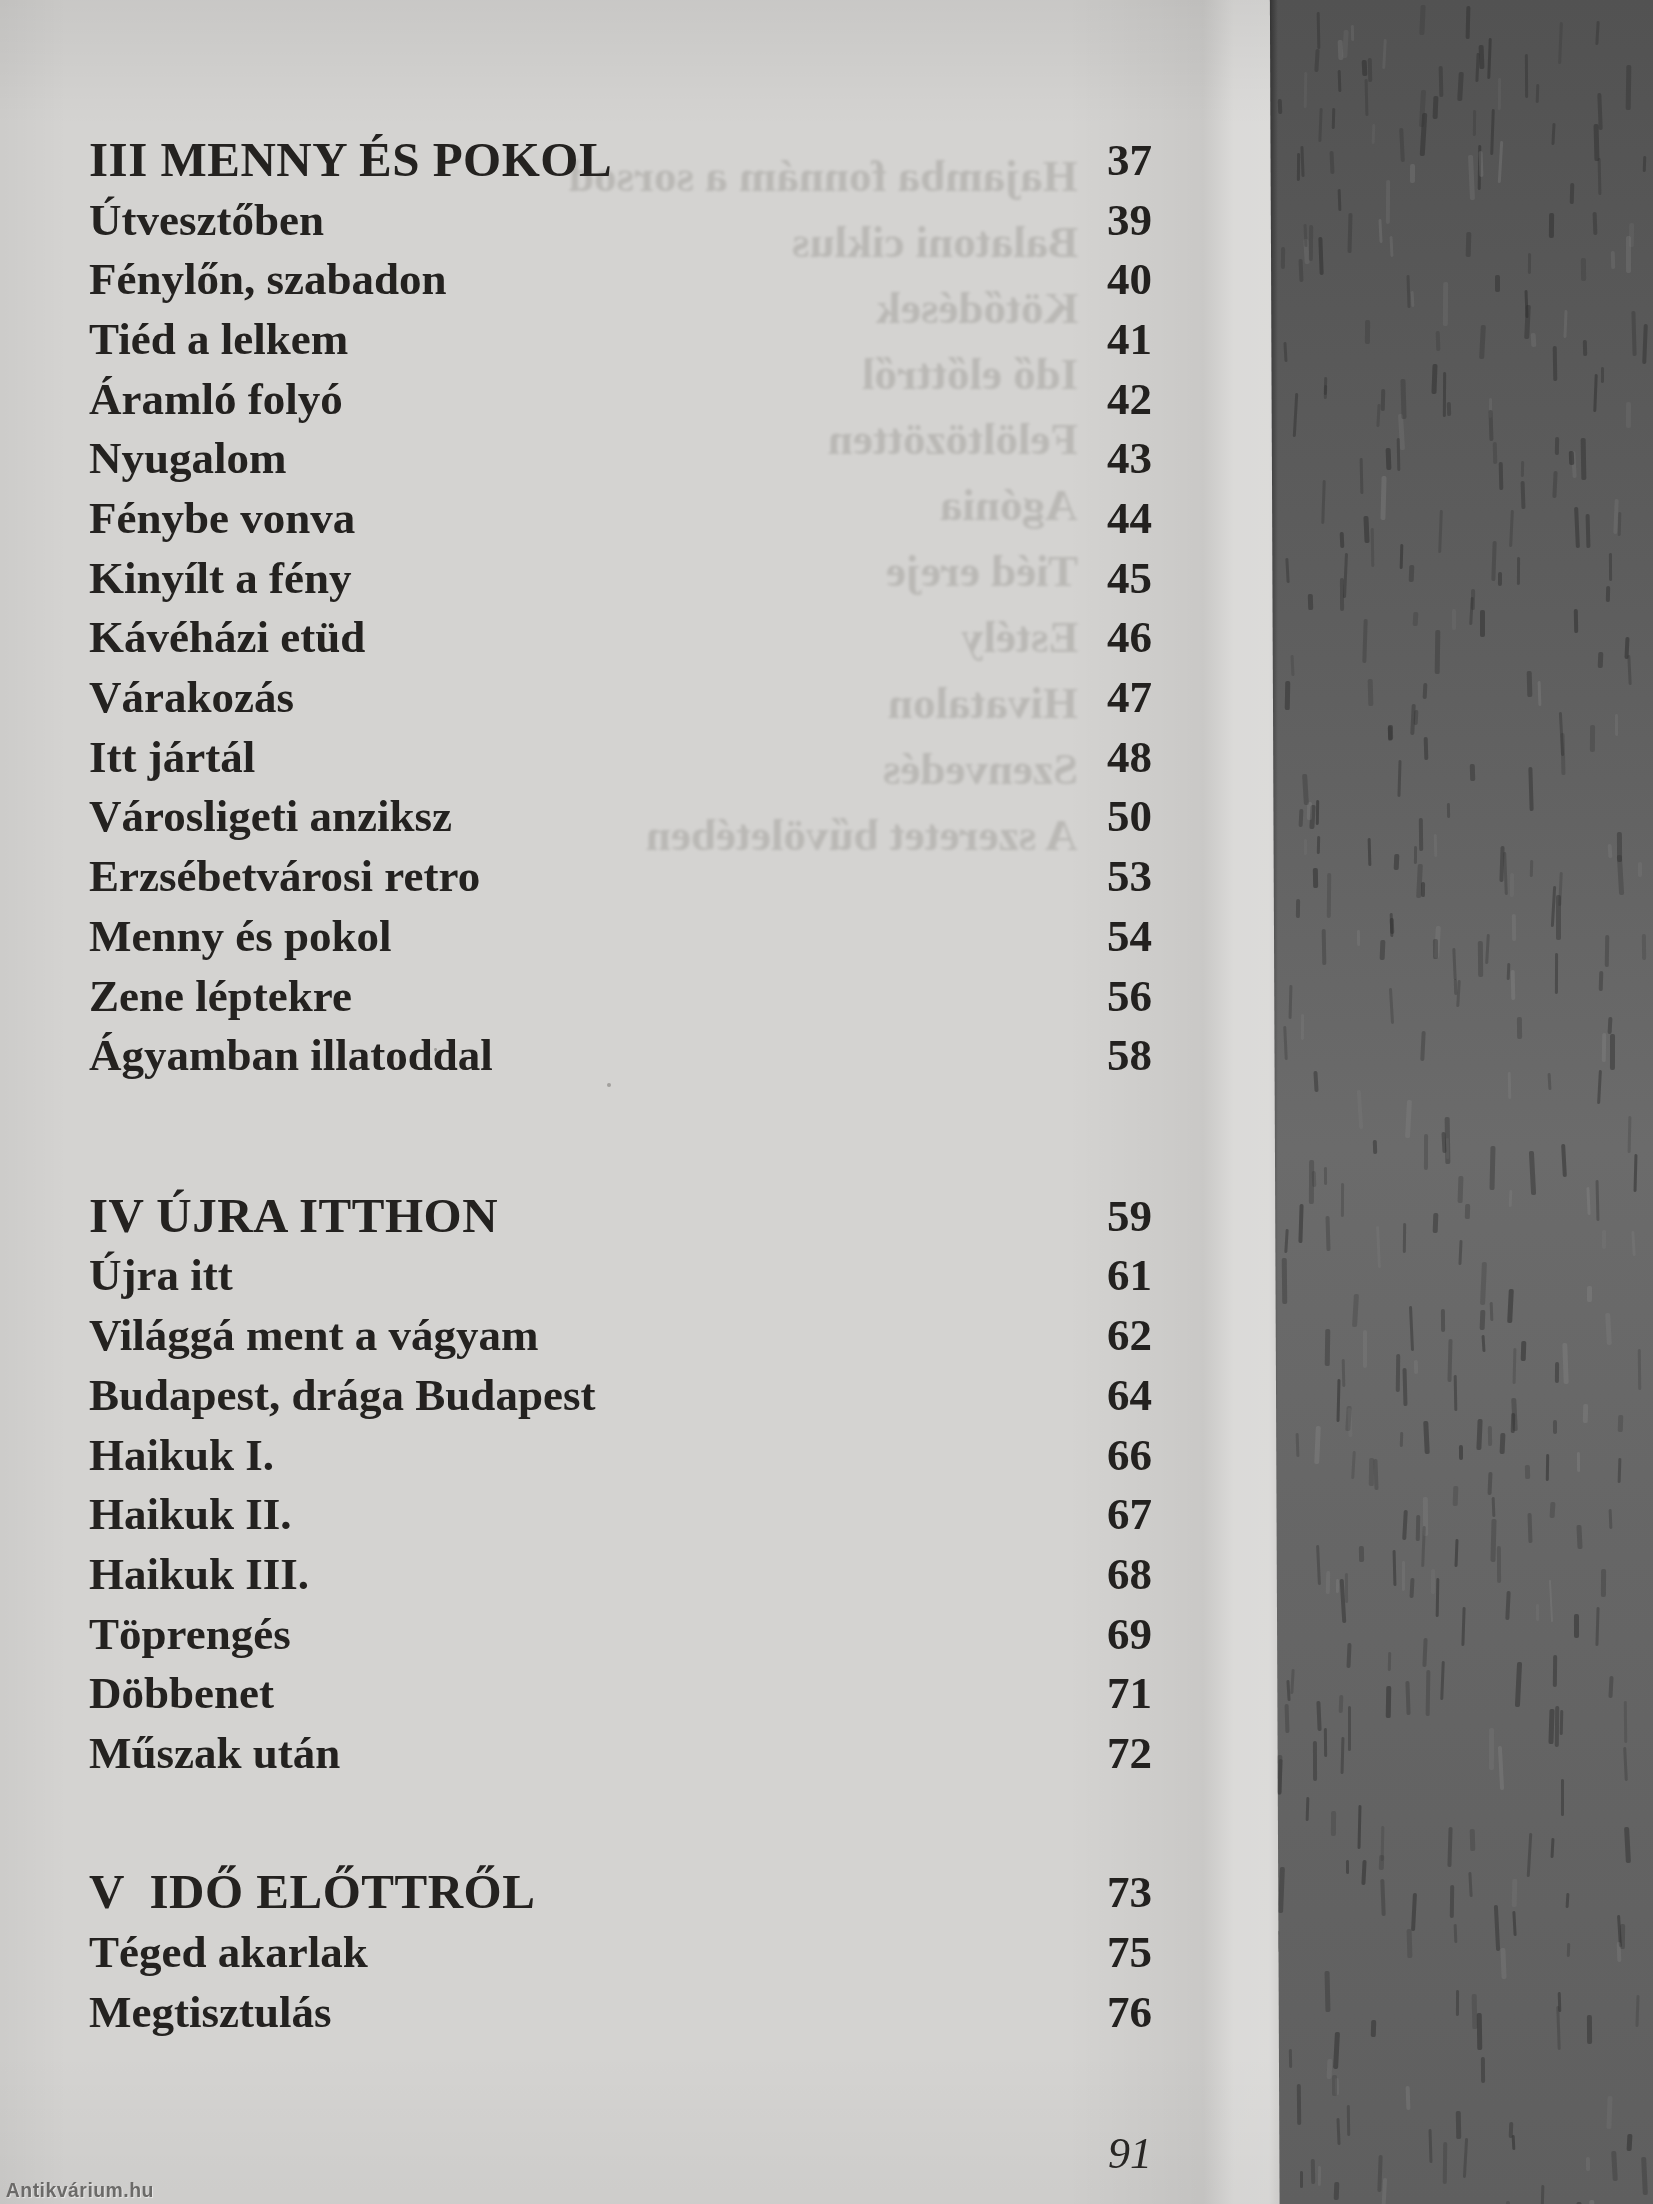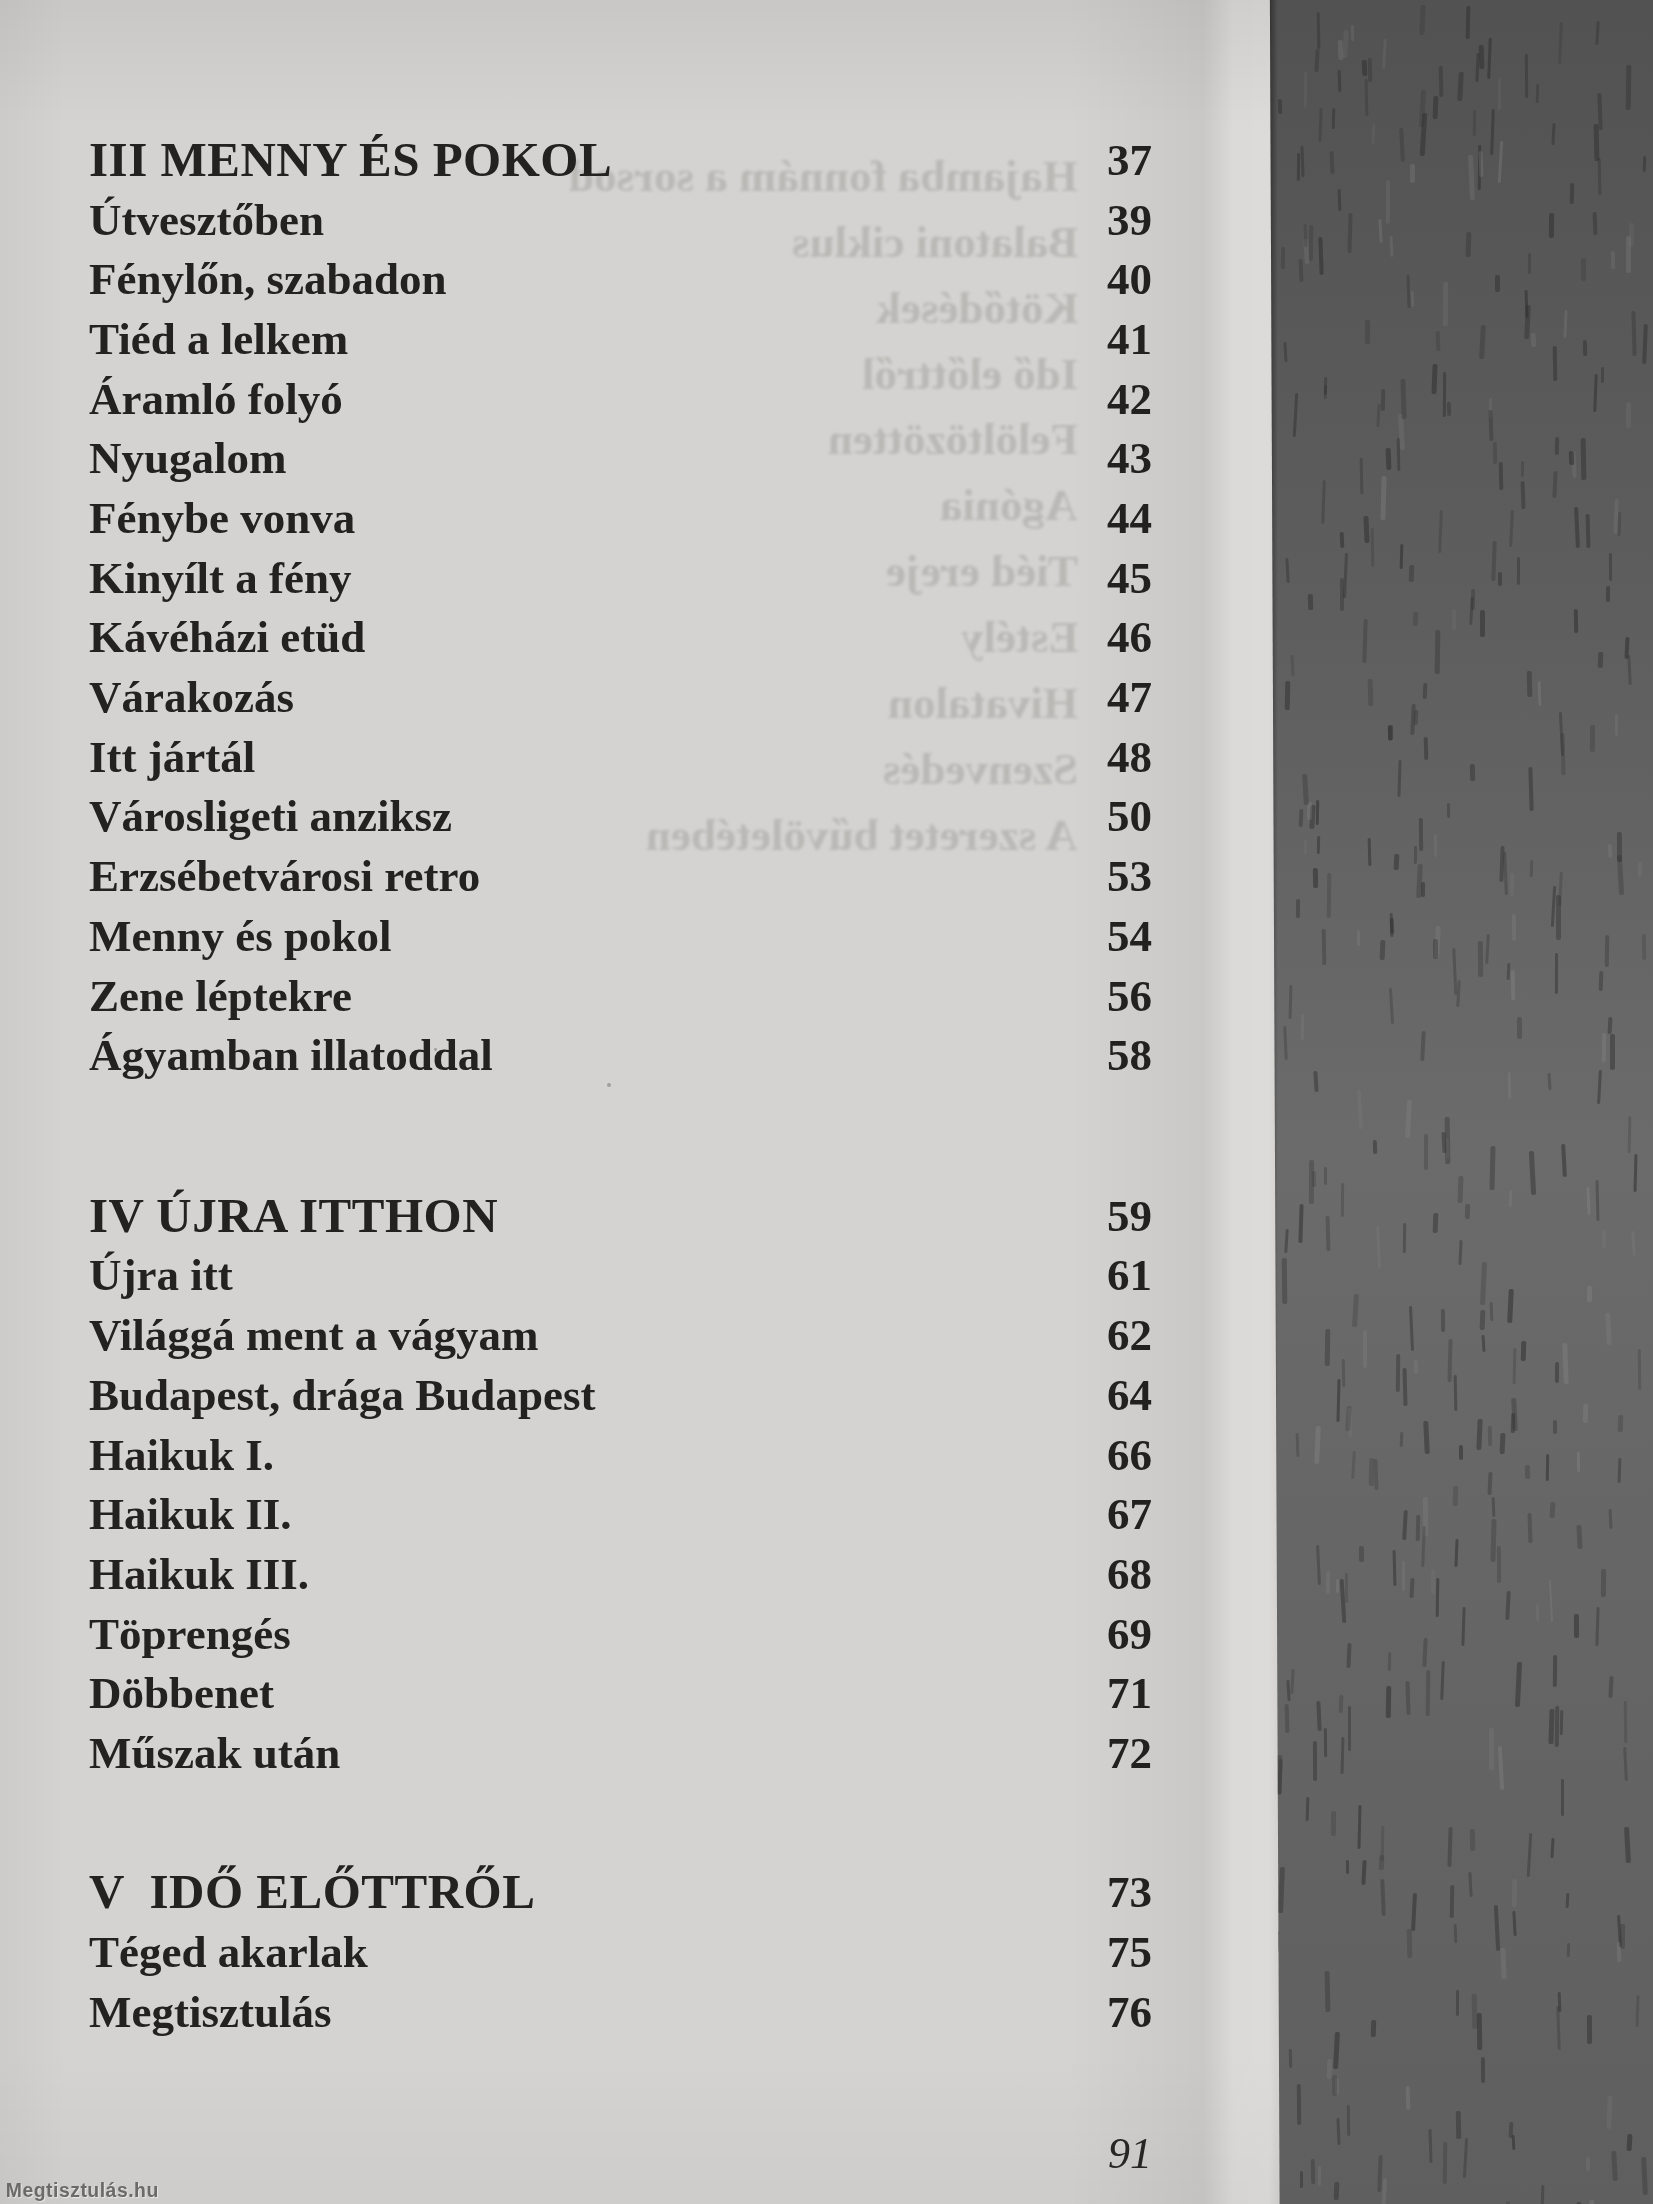--- a/index.html
+++ b/index.html
@@ -634,15 +634,15 @@
       <div class="band-dash" style="left: 358px; top: 1701px; width: 2.9px; height: 42px; transform: rotate(-0.551261deg); background: rgb(46, 46, 46); opacity: 0.23;"></div>
       <div class="band-dash" style="left: 293px; top: 872px; width: 2.6px; height: 34px; transform: rotate(2.64042deg); background: rgb(46, 46, 46); opacity: 0.26;"></div>
       <div class="band-dash" style="left: 275px; top: 2185px; width: 2.6px; height: 29px; transform: rotate(1.50547deg); background: rgb(46, 46, 46); opacity: 0.39;"></div>
       <div class="band-dash" style="left: 262px; top: 1513px; width: 3.9px; height: 30px; transform: rotate(-1.88606deg); background: rgb(46, 46, 46); opacity: 0.32;"></div>
       <div class="band-dash" style="left: 255px; top: 1341px; width: 5px; height: 19.5px; transform: rotate(1.8493deg); background: rgb(46, 46, 46); opacity: 0.53;"></div>
       <div class="band-dash" style="left: 339px; top: 935px; width: 3.6px; height: 32px; transform: rotate(0.951196deg); background: rgb(46, 46, 46); opacity: 0.34;"></div>
       <div class="band-dash" style="left: 287px; top: 471px; width: 3.5px; height: 27px; transform: rotate(2.75586deg); background: rgb(46, 46, 46); opacity: 0.33;"></div>
       <div class="band-dash" style="left: 342px; top: 1017px; width: 4.2px; height: 17px; transform: rotate(3.0615deg); background: rgb(46, 46, 46); opacity: 0.45;"></div>
     </div>
 
-  <div class="watermark">Megtisztulás.hu</div>
+  <div class="watermark">Antikvárium.hu</div>
 </div>
 
 
 </body></html>

